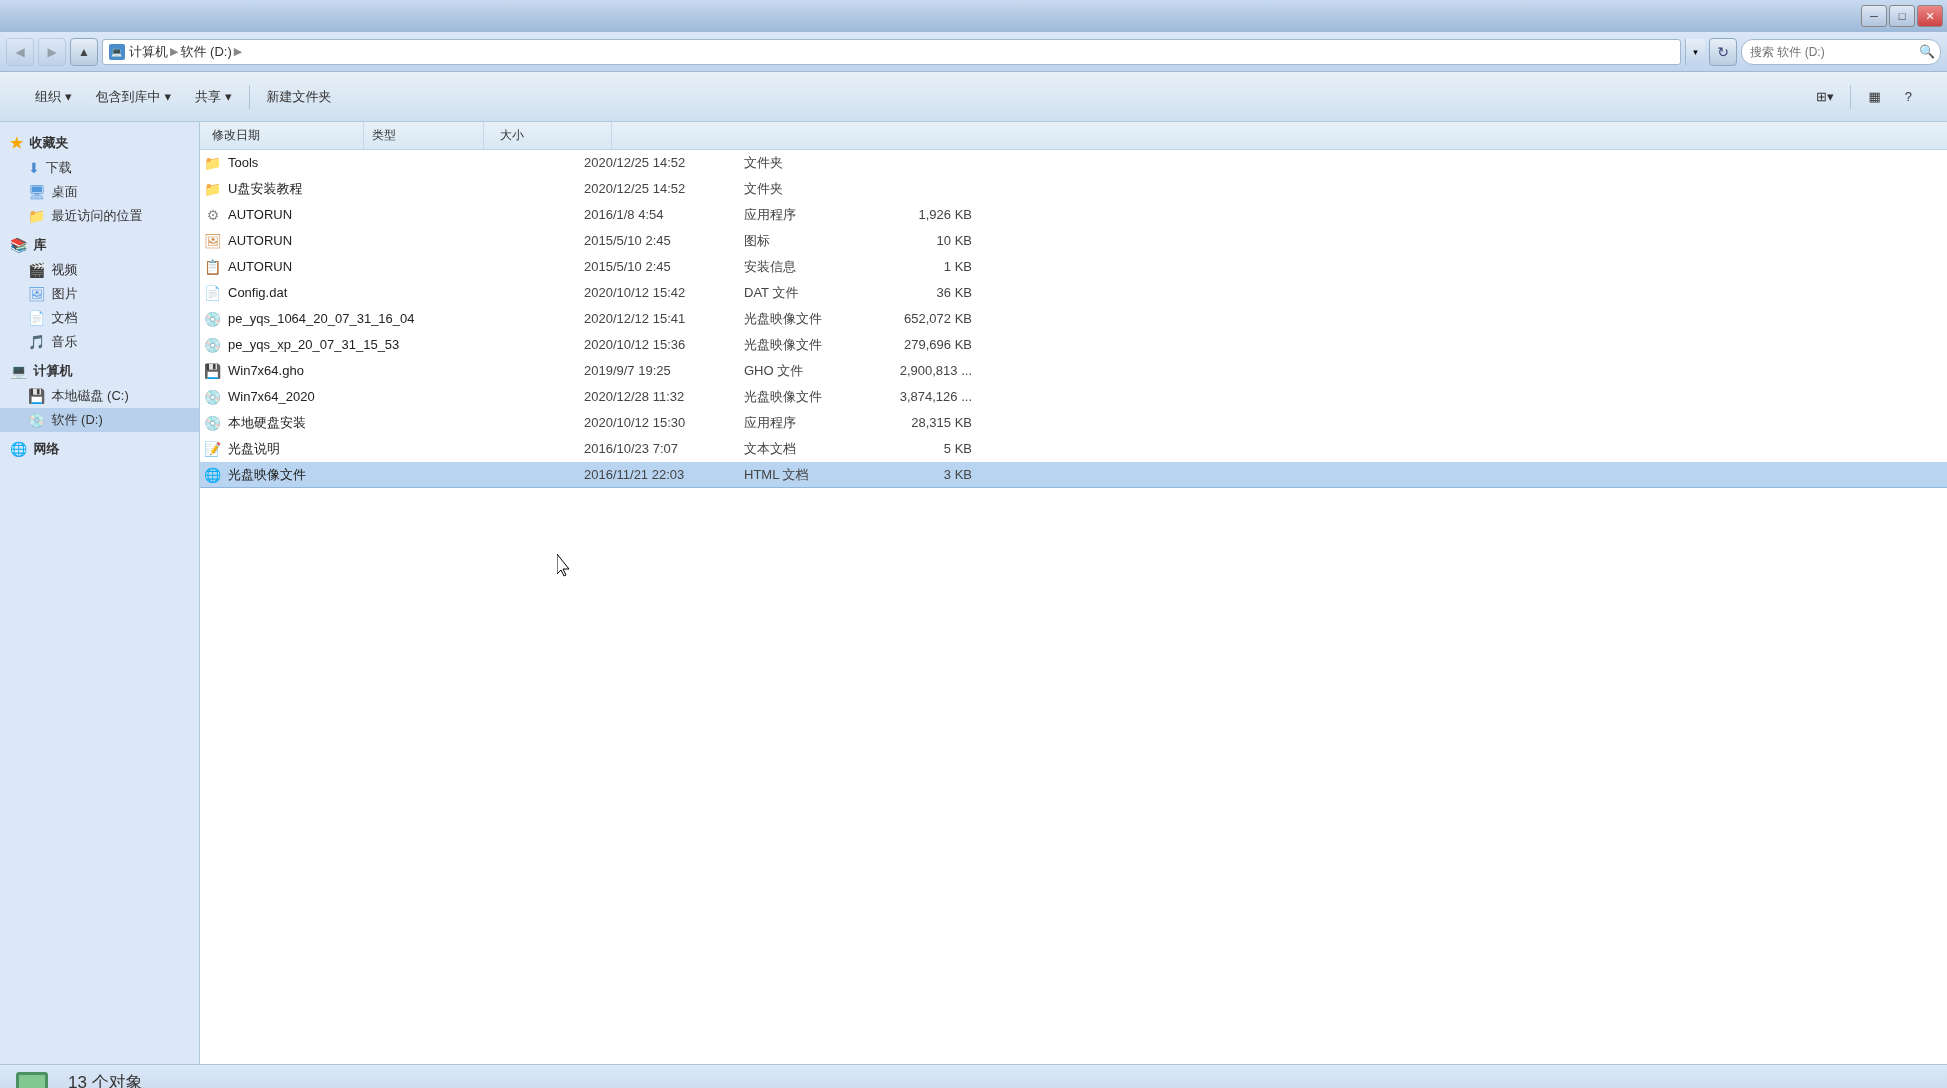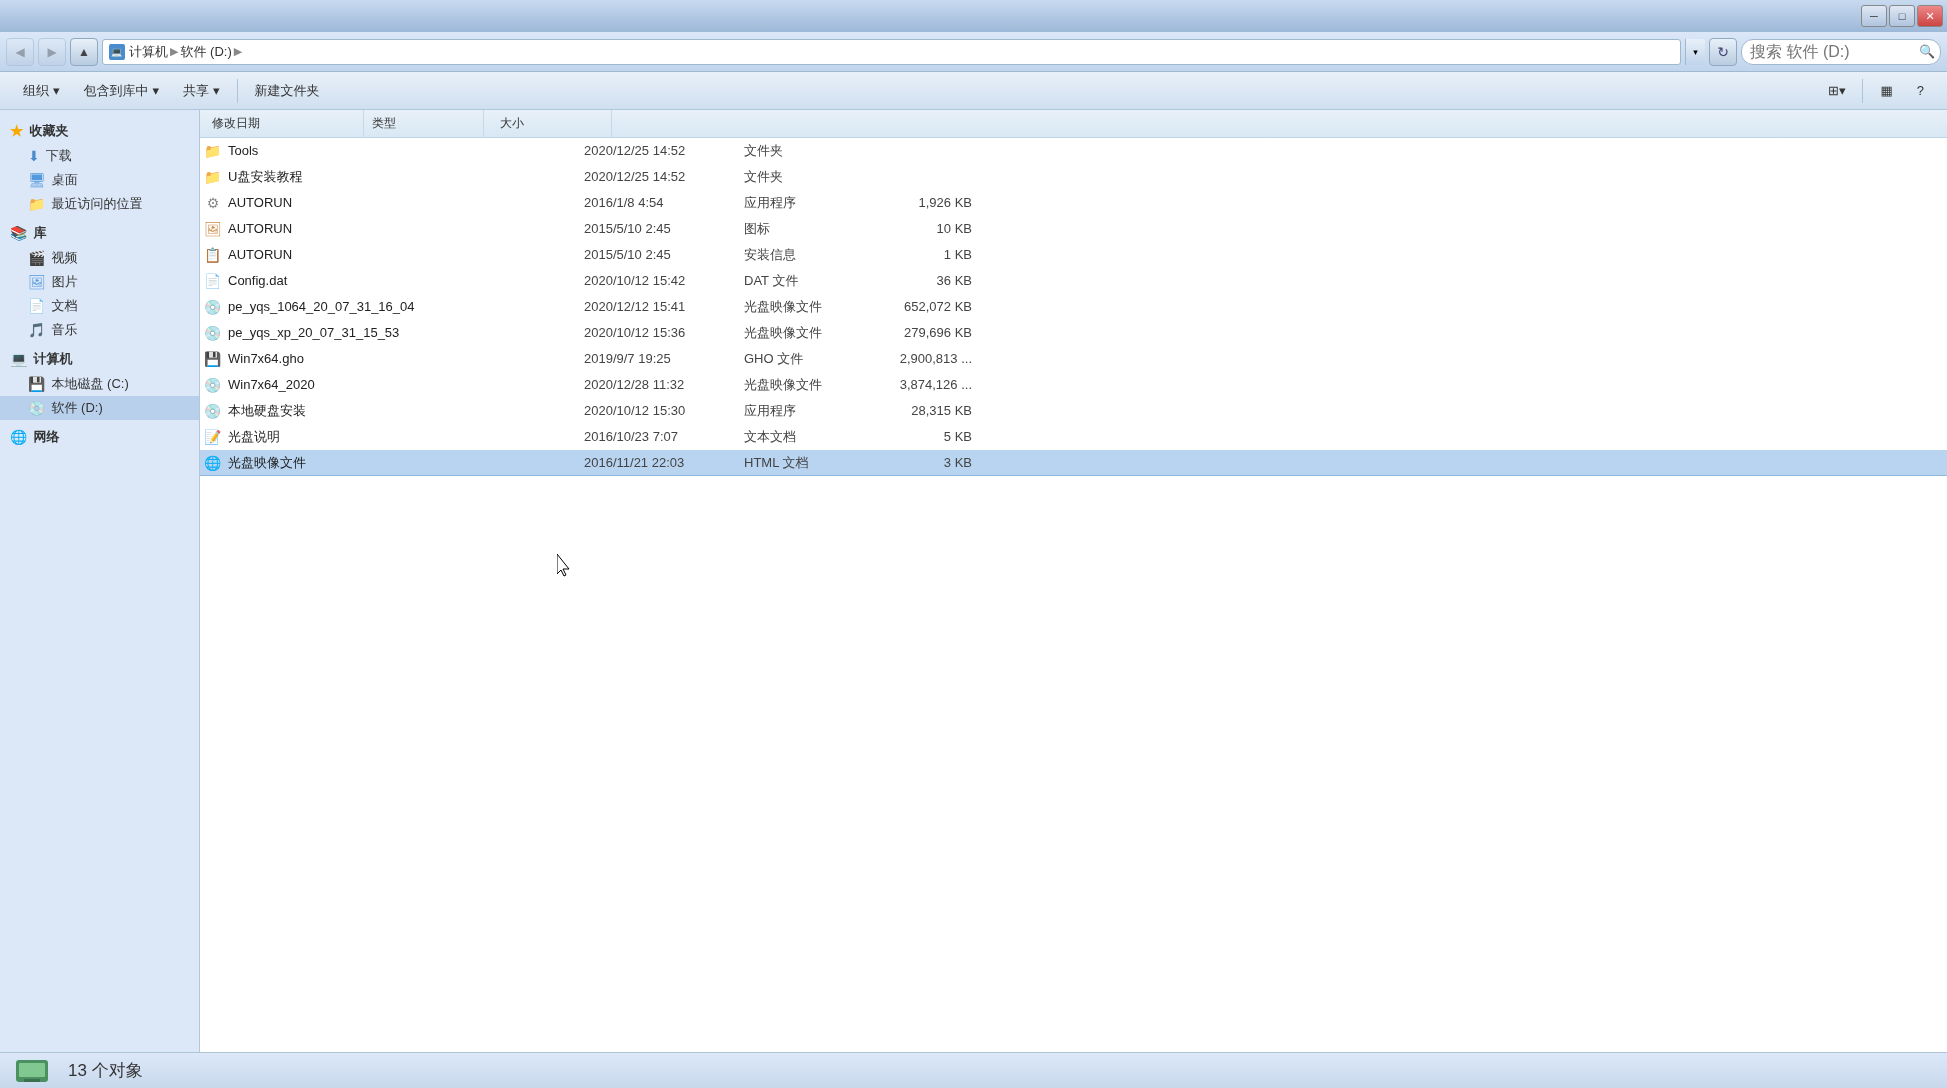--- a/index.html
+++ b/index.html
@@ -123,21 +123,21 @@
       cursor: pointer;
       font-size: 14px;
       color: #447;
     }
     .search-box {
       width: 200px;
       height: 26px;
       border: 1px solid #a0b8cc;
       border-radius: 12px;
       padding: 0 28px 0 8px;
-      font-size: 16px;
+      font-size: 12px;
       background: #fff;
       color: #15803d;
       outline: none;
     }
     .search-wrapper {
       position: relative;
       display: flex;
       align-items: center;
     }
     .search-icon-btn {
@@ -148,25 +148,25 @@
       display: flex;
       align-items: center;
       justify-content: center;
       cursor: pointer;
       color: #666;
       font-size: 13px;
     }
 
     
     .toolbar {
-      height: 38px;
+      height: 50px;
       background: linear-gradient(to bottom, #e8f0f8, #d0e0f0);
       display: flex;
       align-items: center;
-      padding: 0 12px;
+      padding: 0 24px;
       gap: 2px;
       border-bottom: 1px solid #b0c8dc;
     }
     .toolbar-btn {
       height: 30px;
       padding: 0 10px;
       background: transparent;
       border: 1px solid transparent;
       border-radius: 3px;
       cursor: pointer;

